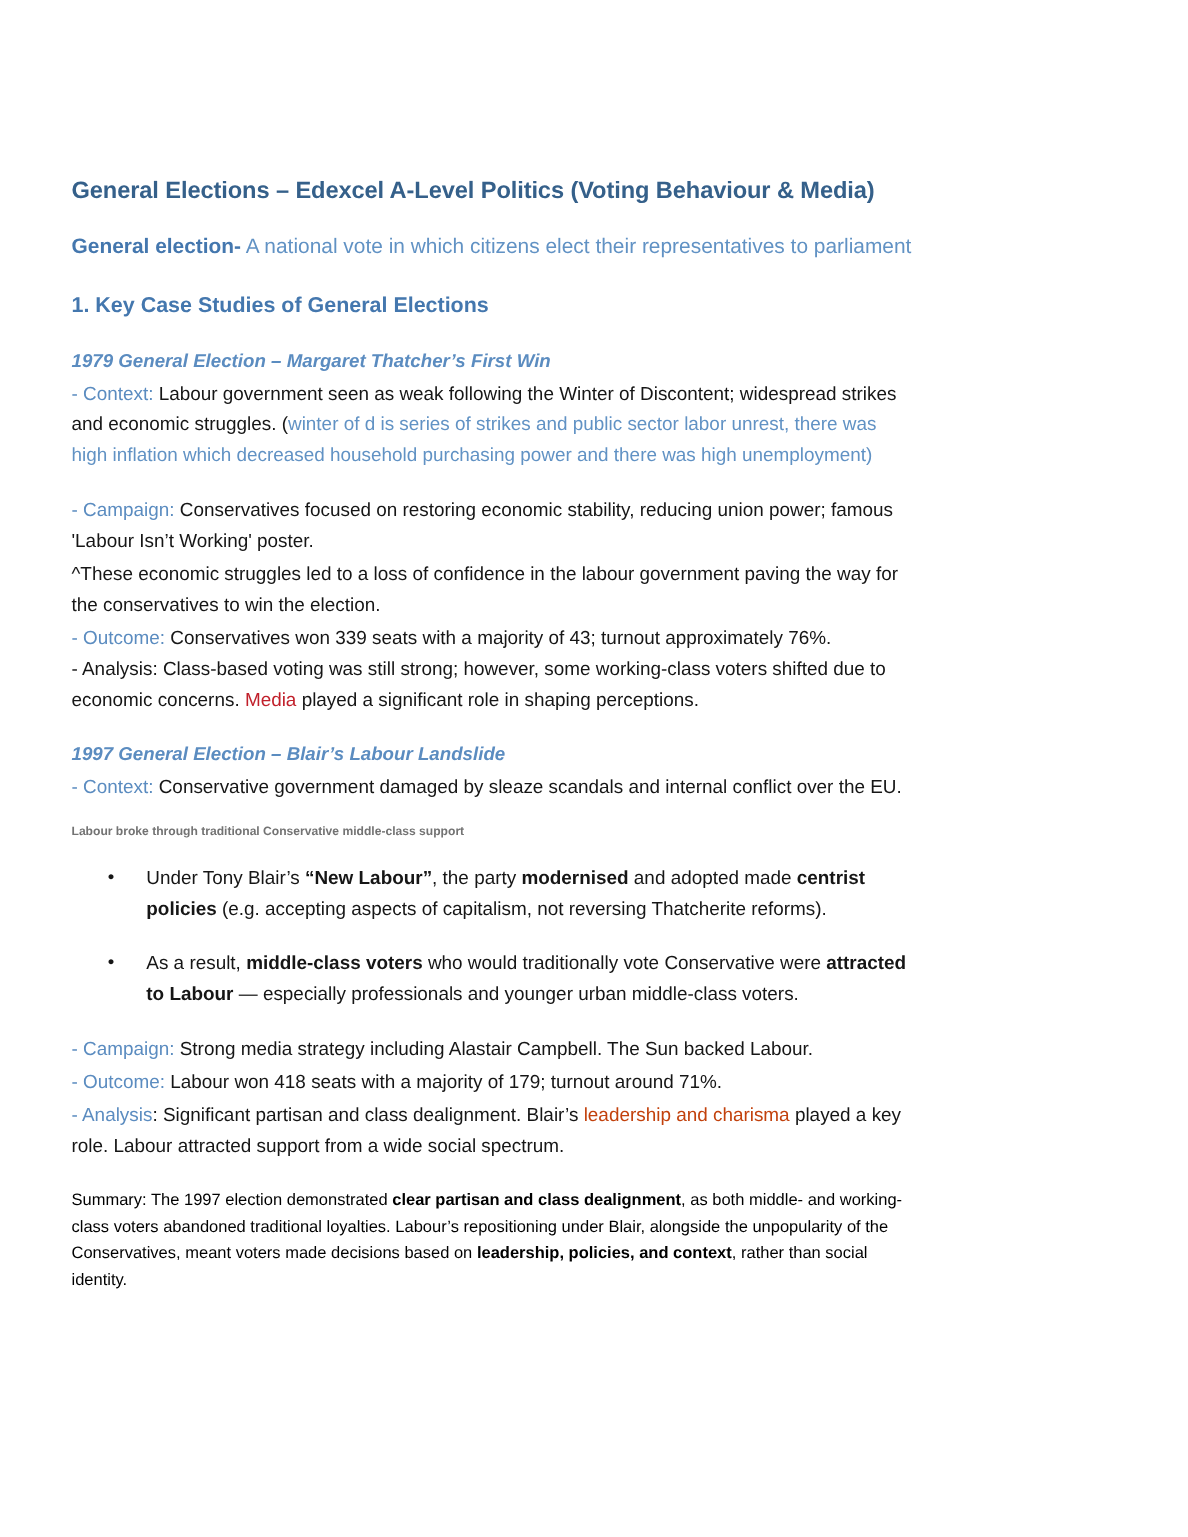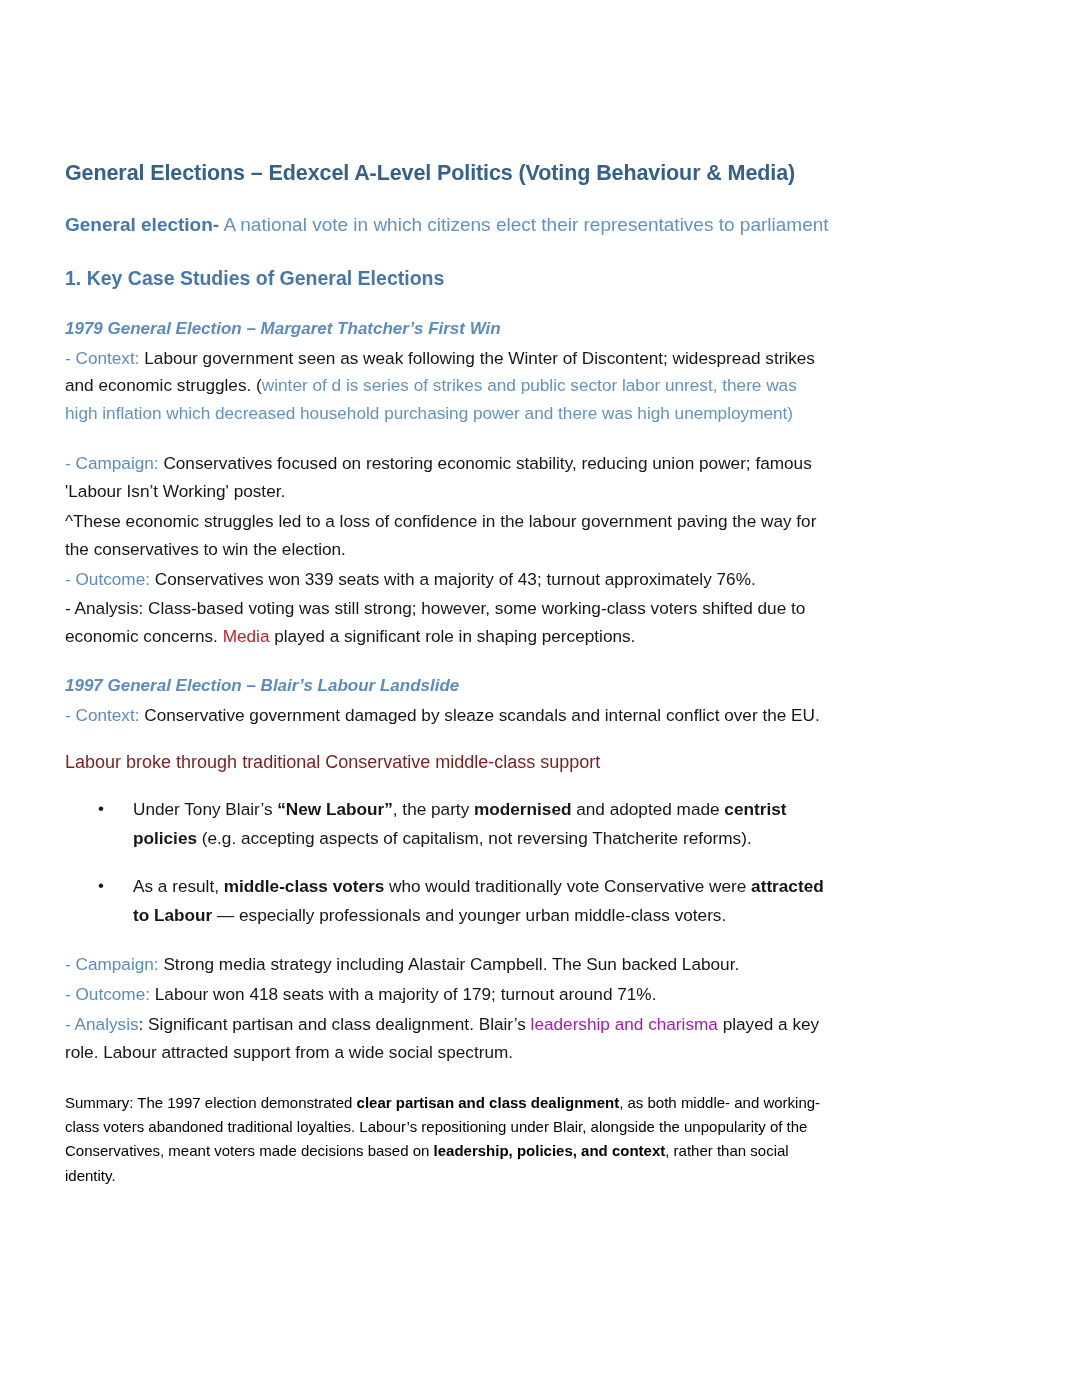--- a/index.html
+++ b/index.html
@@ -27,21 +27,21 @@
   }
 
   
   .c-title      { color: #35608A; }
   .c-heading    { color: #4477AE; }
   .c-subheading { color: #5B8CC0; }
   .c-blue-body  { color: #6192C4; }
   .c-label      { color: #5B8CC0; }
   .c-black      { color: #161616; }
   .c-red-dark   { color: #C1202B; }
-  .c-red        { color: #a21caf; }
+  .c-red        { color: #c2410c; }
 
   
   h1.title {
     font-size: 21.5px;
     font-weight: bold;
     line-height: 1.28;
     margin: 0 0 22px 0;
     letter-spacing: -0.1px;
   }
   p.lead {
@@ -68,24 +68,24 @@
     font-size: 17.2px;
     line-height: 1.62;
     margin: 0;
     color: #161616;
   }
   p.body.gap        { margin-bottom: 24px; }
   p.body.gap-small  { margin-bottom: 2px; }
   p.body.gap-mid    { margin-bottom: 18px; }
 
   p.bold-line {
-    font-size: 18px;
+    font-size: 11px;
     line-height: 1.62;
-    font-weight: normal;
-    color: #7f1d1d;
+    font-weight: bold;
+    color: #737373;
     margin: 0 0 18px 0;
   }
 
   ul.bullets {
     list-style: none;
     margin: 0 0 22px 0;
     padding: 0;
   }
   ul.bullets li {
     position: relative;

